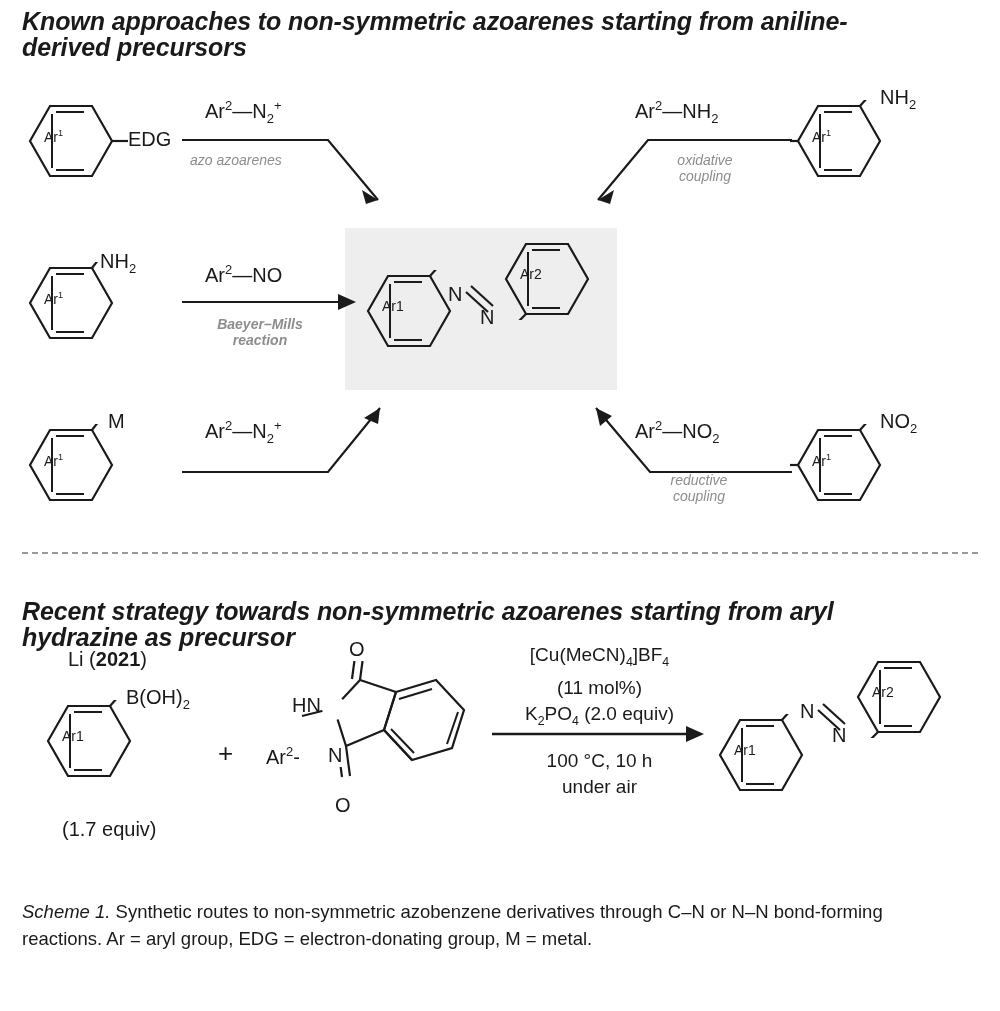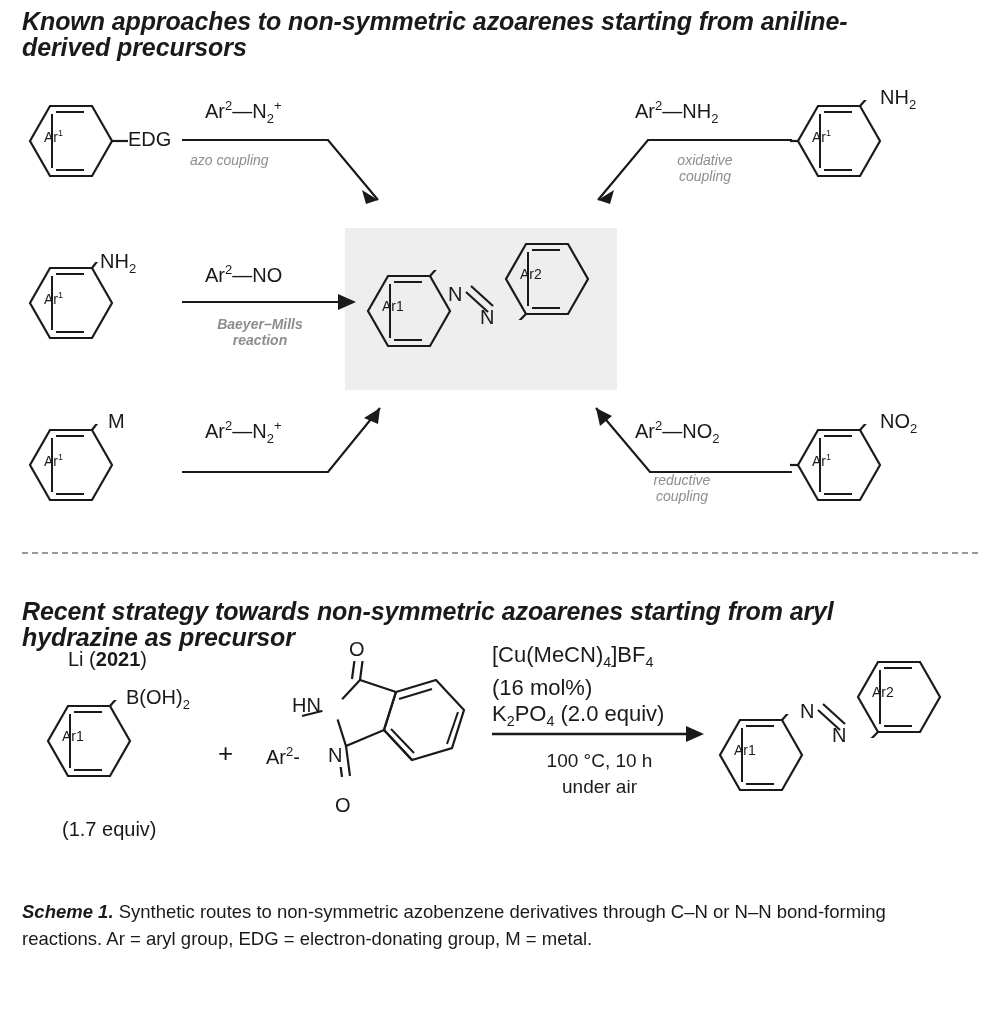--- a/index.html
+++ b/index.html
@@ -27,21 +27,21 @@
     position:absolute;background:#eeeeee;
   }
 
   .divider{
     position:absolute;border-top:2px dashed #9a9a9a;
   }
 
   .caption{
     position:absolute;font-size:18.5px;line-height:27px;width:880px;
   }
-  .caption b{font-weight:bold;font-style:italic;}
+  .caption b{font-weight:normal;font-style:italic;}
   .plus{position:absolute;font-size:26px;}
 </style>
 </head>
 <body>
 
 <div class="page">
 
   <div class="abs hdr" style="left:22px;top:8px;width:880px;">Known approaches to non-symmetric azoarenes starting from aniline-derived precursors</div>
 
   <div class="prodbox" style="left:345px;top:228px;width:272px;height:162px;"></div>
@@ -52,21 +52,21 @@
       <line x1="30" y1="14" x2="30" y2="68" stroke="#1a1a1a" stroke-width="2"></line>
       <line x1="34" y1="70" x2="62" y2="70" stroke="#1a1a1a" stroke-width="2"></line>
       <line x1="34" y1="12" x2="62" y2="12" stroke="#1a1a1a" stroke-width="2"></line>
       <line x1="90" y1="41" x2="106" y2="41" stroke="#1a1a1a" stroke-width="2.2"></line>
     </svg>
     <div class="abs label" style="left:22px;top:28px;">Ar<sup>1</sup></div>
   </div>
   <div class="abs label-lg" style="left:128px;top:128px;">EDG</div>
 
   <div class="abs label-lg" style="left:205px;top:98px;">Ar<sup>2</sup>—N<sub>2</sub><sup>+</sup></div>
-  <div class="abs ital-gray label" style="left:190px;top:152px;">azo coupling</div>
+  <div class="abs ital-gray label" style="left:190px;top:152px;">azo azoarenes</div>
   <svg class="abs" style="left:180px;top:128px;" width="220" height="110">
     <path d="M2,12 L148,12 L198,72" fill="none" stroke="#1a1a1a" stroke-width="2.2"></path>
     <polygon points="198,72 182,62 186,76" fill="#1a1a1a"></polygon>
   </svg>
 
   <div class="abs" style="left:22px;top:262px;">
     <svg width="110" height="82" viewBox="0 0 110 82">
       <polygon points="28,6 70,6 90,41 70,76 28,76 8,41" fill="none" stroke="#1a1a1a" stroke-width="2.2"></polygon>
       <line x1="30" y1="14" x2="30" y2="68" stroke="#1a1a1a" stroke-width="2"></line>
       <line x1="34" y1="70" x2="62" y2="70" stroke="#1a1a1a" stroke-width="2"></line>
@@ -156,21 +156,21 @@
       <line x1="34" y1="70" x2="62" y2="70" stroke="#1a1a1a" stroke-width="2"></line>
       <line x1="34" y1="12" x2="62" y2="12" stroke="#1a1a1a" stroke-width="2"></line>
       <line x1="70" y1="6" x2="86" y2="-12" stroke="#1a1a1a" stroke-width="2.2"></line>
       <line x1="8" y1="41" x2="-8" y2="41" stroke="#1a1a1a" stroke-width="2.2"></line>
     </svg>
     <div class="abs label" style="left:22px;top:28px;">Ar<sup>1</sup></div>
   </div>
   <div class="abs label-lg" style="left:880px;top:410px;">NO<sub>2</sub></div>
 
   <div class="abs label-lg" style="left:635px;top:418px;">Ar<sup>2</sup>—NO<sub>2</sub></div>
-  <div class="abs ital-gray label" style="left:607px;top:472px;width:150px;text-align:center;">reductive<br>coupling</div>
+  <div class="abs ital-gray label" style="left:624px;top:472px;width:150px;text-align:center;">reductive<br>coupling</div>
   <svg class="abs" style="left:560px;top:380px;" width="240" height="110">
     <path d="M232,92 L90,92 L36,28" fill="none" stroke="#1a1a1a" stroke-width="2.2"></path>
     <polygon points="36,28 40,46 52,36" fill="#1a1a1a"></polygon>
   </svg>
 
   <div class="divider" style="left:22px;top:552px;width:956px;"></div>
 
   <div class="abs hdr" style="left:22px;top:598px;width:900px;">Recent strategy towards non-symmetric azoarenes starting from aryl hydrazine as precursor</div>
 
   <div class="abs label-lg" style="left:68px;top:648px;">
@@ -216,23 +216,23 @@
       <circle cx="66" cy="56" r="12" fill="#ffffff"></circle>
       <circle cx="78" cy="94" r="0" fill="#ffffff"></circle>
     </svg>
     <div class="abs label-lg" style="left:24px;top:42px;">HN</div>
     <div class="abs label-lg" style="left:58px;top:92px;background:#fff;padding:0 2px;">N</div>
     <div class="abs label-lg" style="left:-2px;top:92px;">Ar<sup>2</sup>-</div>
     <div class="abs label-lg" style="left:78px;top:-14px;background:#fff;padding:0 3px;">O</div>
     <div class="abs label-lg" style="left:64px;top:142px;background:#fff;padding:0 3px;">O</div>
   </div>
 
-  <div class="abs" style="left:492px;top:642px;width:215px;text-align:left;font-size:22px;line-height:26px;">
+  <div class="abs" style="left:492px;top:642px;width:215px;text-align:center;font-size:19px;line-height:26px;">
     <div>[Cu(MeCN)<sub>4</sub>]BF<sub>4</sub></div>
-    <div>(16 mol%)</div>
+    <div>(11 mol%)</div>
     <div>K<sub>2</sub>PO<sub>4</sub> (2.0 equiv)</div>
   </div>
   <svg class="abs" style="left:490px;top:722px;" width="222" height="26">
     <line x1="2" y1="12" x2="204" y2="12" stroke="#1a1a1a" stroke-width="2.4"></line>
     <polygon points="214,12 196,4 196,20" fill="#1a1a1a"></polygon>
   </svg>
   <div class="abs" style="left:492px;top:748px;width:215px;text-align:center;font-size:19px;line-height:26px;">
     <div>100 °C, 10 h</div>
     <div>under air</div>
   </div>

